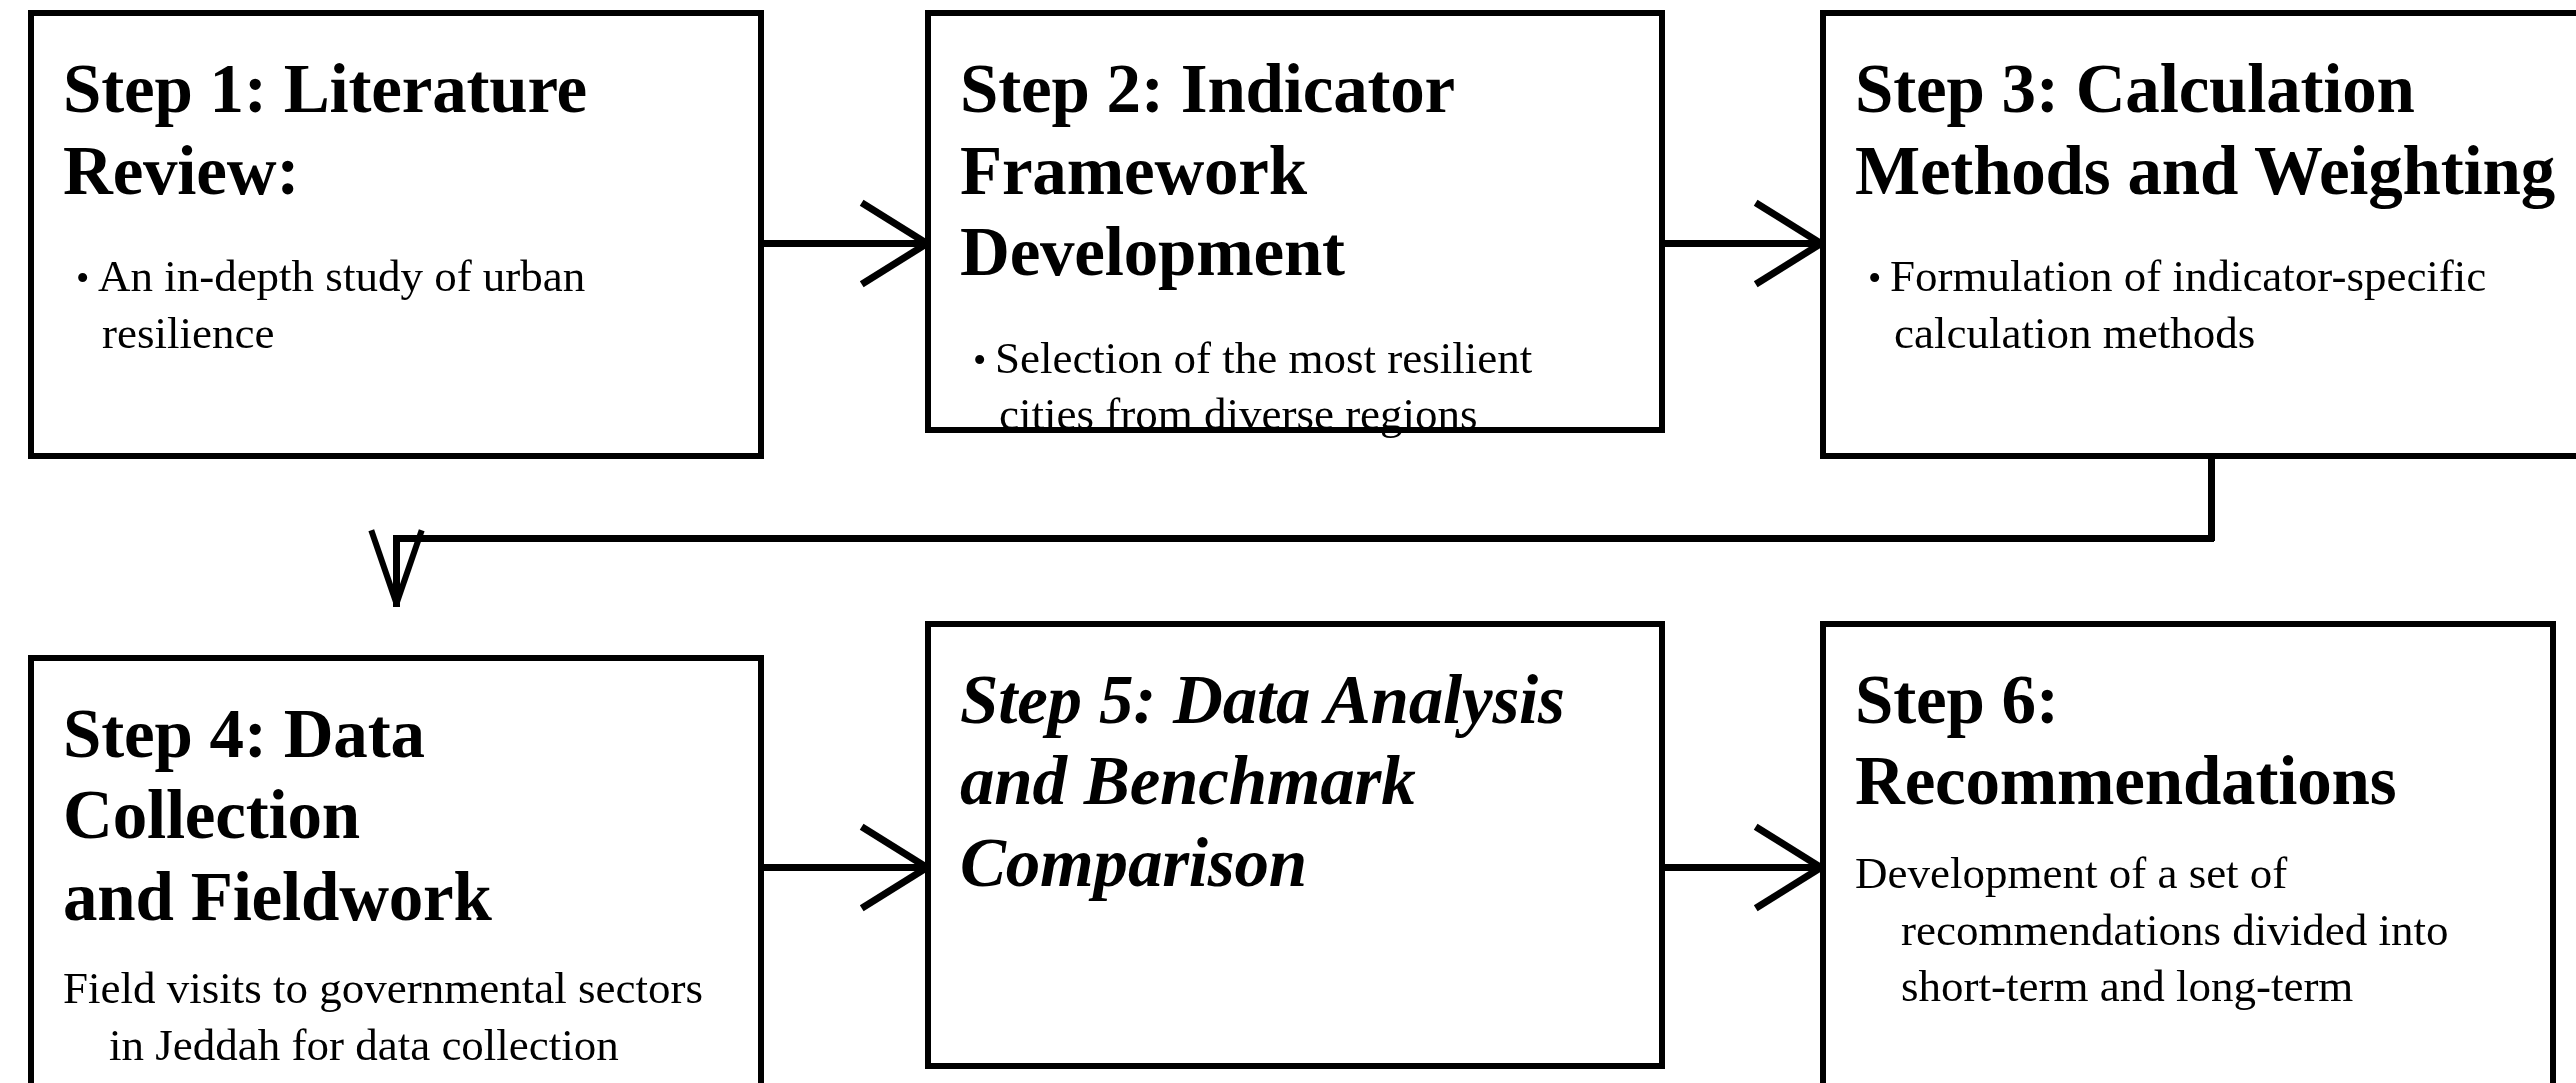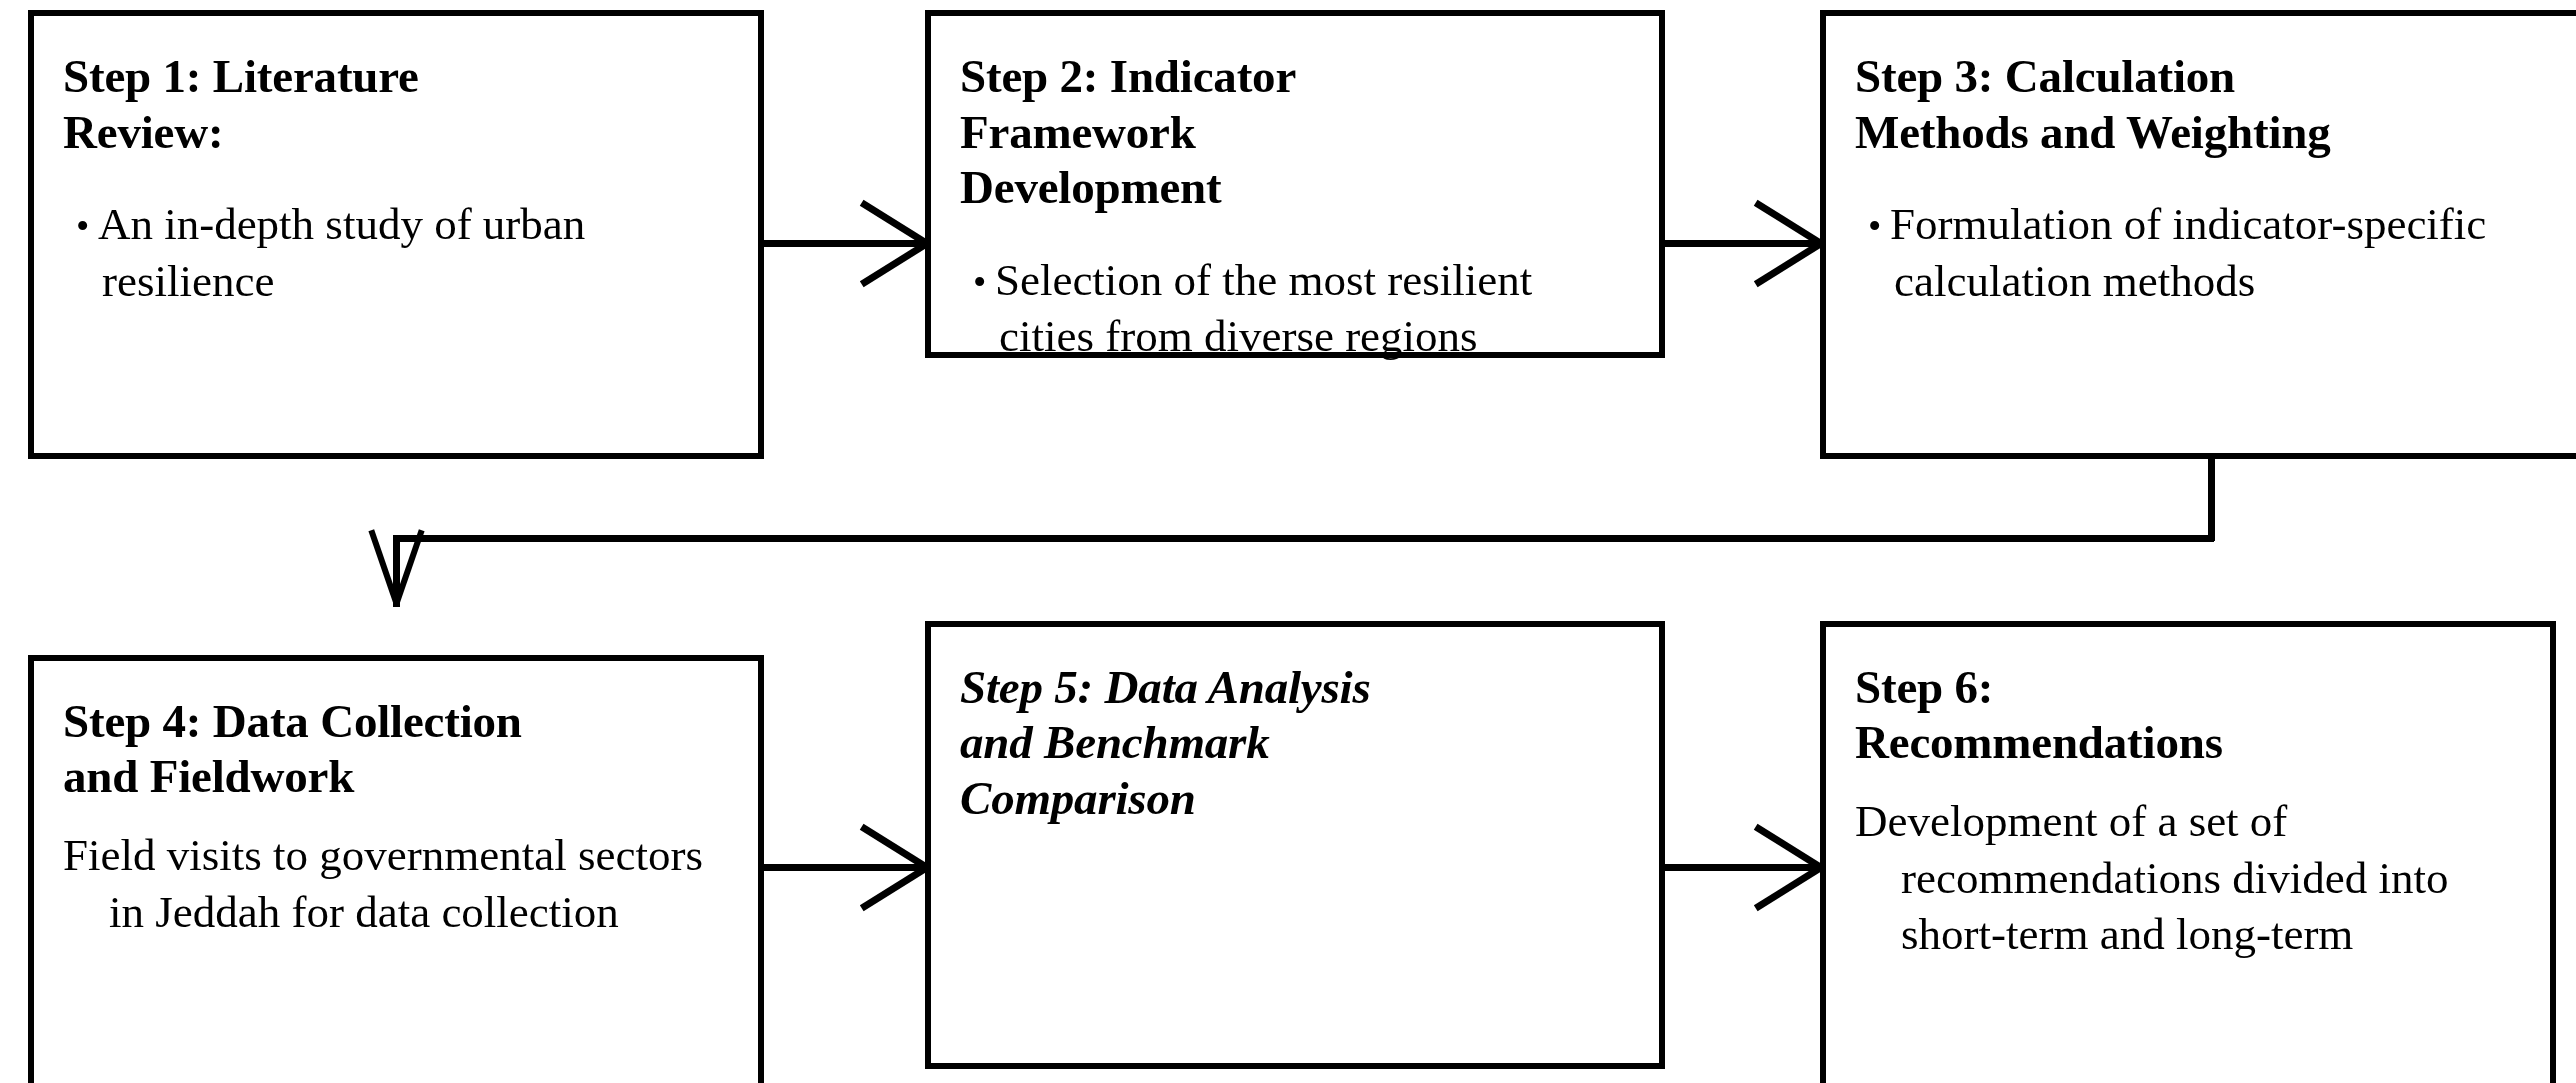--- a/index.html
+++ b/index.html
@@ -17,21 +17,21 @@
     overflow: hidden;
   }
   .step-box {
     position: absolute;
     box-sizing: border-box;
     border: 6.9px solid #000000;
     background: #ffffff;
     padding: 33px 29px 17px 29px;
   }
   .step-title {
-    font-size: 47px;
+    font-size: 69px;
     font-weight: bold;
     line-height: 1.18;
     letter-spacing: -0.2px;
     white-space: pre-line;
     margin: 0 0 22px 0;
   }
   .step-body {
     font-size: 45px;
     line-height: 1.26;
     margin: 0;
@@ -103,21 +103,21 @@
 <body>
 
 <div id="stage">
 
   <div class="step-box" style="left:28px; top:10.3px; width:736px; height:449px;">
     <div class="step-title">Step 1:  Literature
 Review:</div>
     <div class="step-body bulleted"><span class="bullet">•</span><span>An in-depth study of urban resilience</span></div>
   </div>
 
-  <div class="step-box" style="left:925px; top:10.3px; width:740px; height:348px;">
+  <div class="step-box" style="left:925px; top:10.3px; width:740px; height:423px;">
     <div class="step-title">Step 2: Indicator
 Framework
 Development</div>
     <div class="step-body bulleted"><span class="bullet">•</span><span>Selection of the most resilient cities from diverse regions</span></div>
   </div>
 
   <div class="step-box" style="left:1820px; top:10.3px; width:888px; height:449px;">
     <div class="step-title">Step 3: Calculation
 Methods and Weighting</div>
     <div class="step-body bulleted"><span class="bullet">•</span><span>Formulation of indicator-specific calculation methods</span></div>

